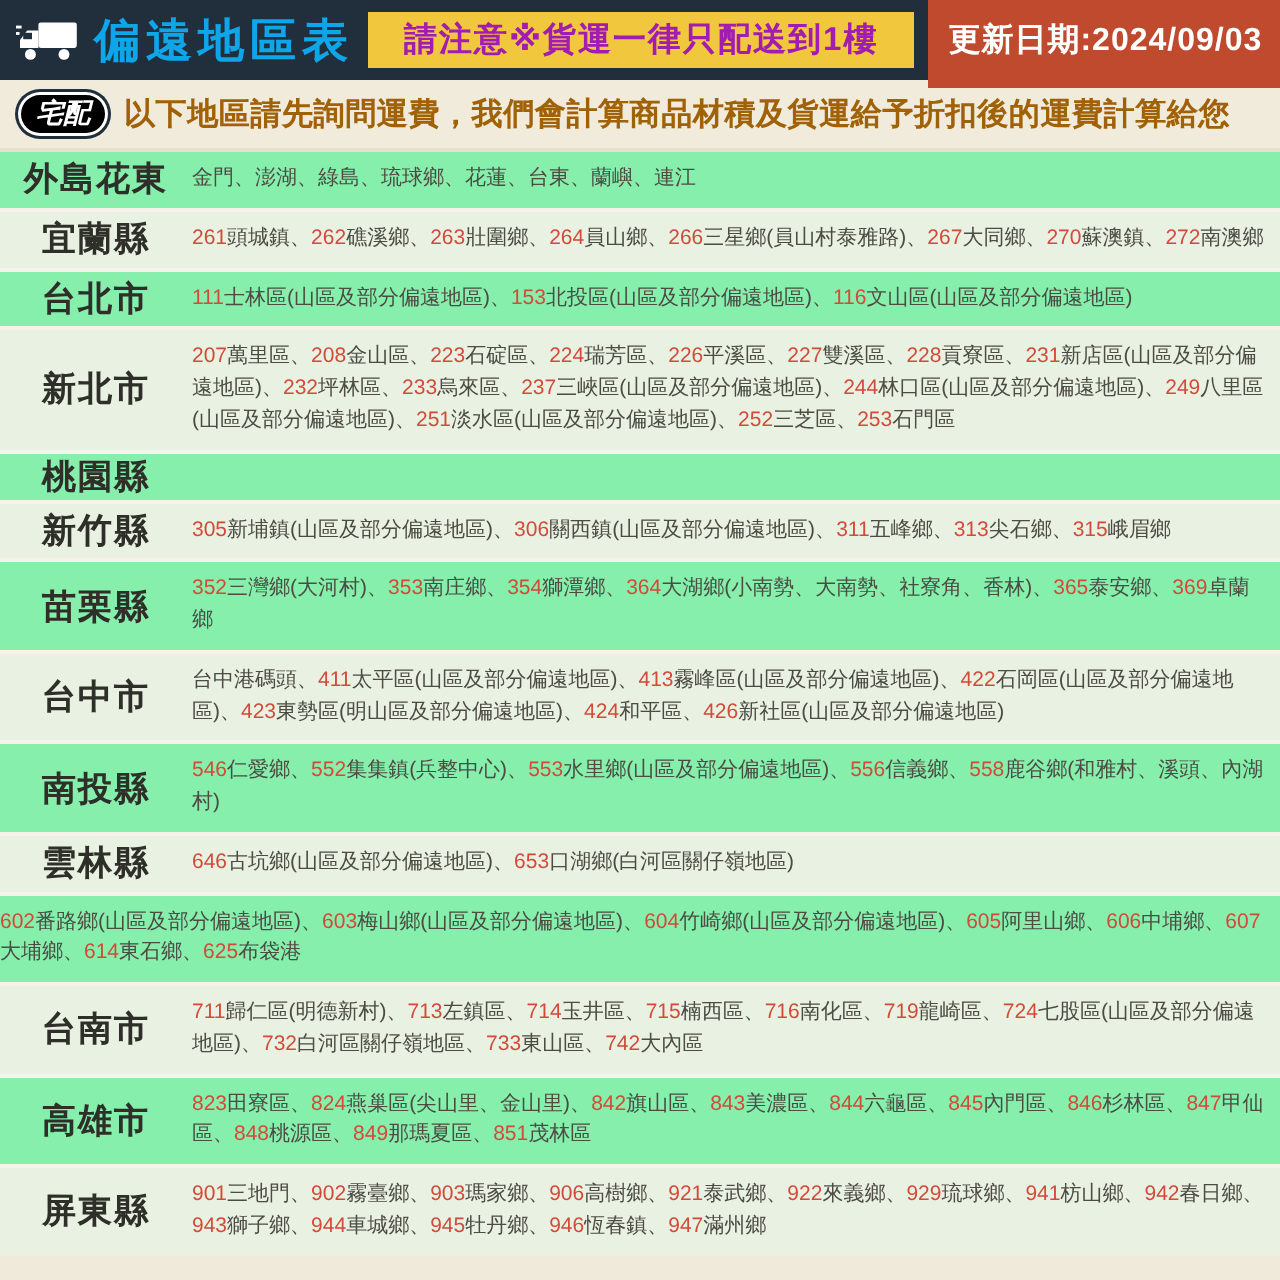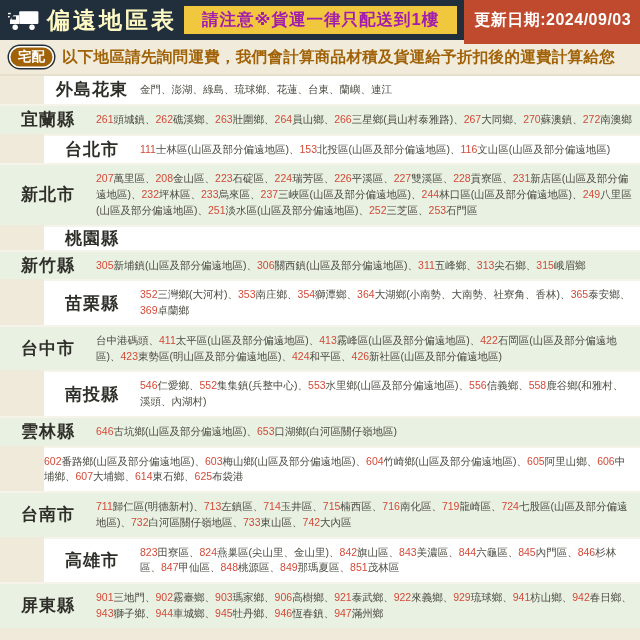--- a/index.html
+++ b/index.html
@@ -8,55 +8,56 @@
     background:#efead9;
     font-family:"Liberation Sans","DejaVu Sans",sans-serif;
   }
   
   .topbar{
     height:40px;background:#212f3d;display:flex;align-items:center;
     padding-left:8px;box-sizing:border-box;gap:7px;
   }
   .truck{display:flex;align-items:center;flex:0 0 auto;}
   .title{
-    color:#fef9c3;font-size:23px;font-weight:700;letter-spacing:3px;
+    color:#0ea5e9;font-size:23px;font-weight:700;letter-spacing:3px;
     margin:0;white-space:nowrap;
   }
   .notice{
     background:#f1c73e;color:#a21caf;font-size:16.5px;font-weight:800;
     padding:3px 18px;white-space:nowrap;letter-spacing:1px;
   }
   .update{
     margin-left:auto;background:#c04a2e;color:#ffffff;font-weight:700;
     font-size:16px;padding:0 10px;height:48px;display:flex;align-items:center;
     white-space:nowrap;letter-spacing:.5px;
   }
   
   .subbar{
     height:36px;background:#f0ebdb;display:flex;align-items:center;
     padding-left:9px;box-sizing:border-box;gap:8px;
     border-bottom:2px solid #e6e0cd;
   }
   .badge{
-    background:#a16207;color:#fff;font-size:13.5px;font-weight:700;
+    background:#000000;color:#fff;font-size:13.5px;font-weight:700;
     padding:2px 9px;border-radius:11px;white-space:nowrap;
     box-shadow:inset 0 0 0 1.5px #fff, 0 0 0 1.5px #212f3d;
+    font-style:italic;
   }
   .subtext{
     color:#a16207;font-size:15.5px;font-weight:700;letter-spacing:.3px;
     white-space:nowrap;
   }
   
   .table{width:640px;}
   .row{
     display:flex;align-items:center;
     border-top:2px solid #f6f4ea;box-sizing:border-box;
   }
   .row:first-child{border-top:none;}
-  .row.white{background:#ffffff;margin-left:44px;}
+  .row.white{background:#86efac;}
   .row.green{background:#e9f1e2;}
   .region{
     flex:0 0 96px;display:flex;align-items:center;justify-content:center;
     font-size:17px;font-weight:700;color:#2f2f2a;letter-spacing:1px;
     align-self:stretch;
   }
   .districts{
     flex:1;padding:6px 8px 6px 0;font-size:10.5px;line-height:1.5;
     color:#4c4c44;word-break:break-all;
   }

